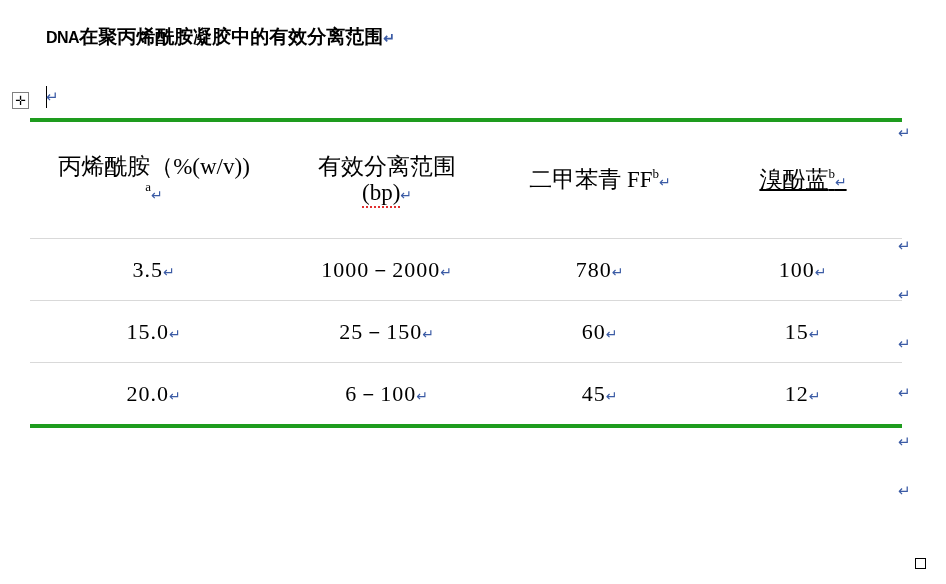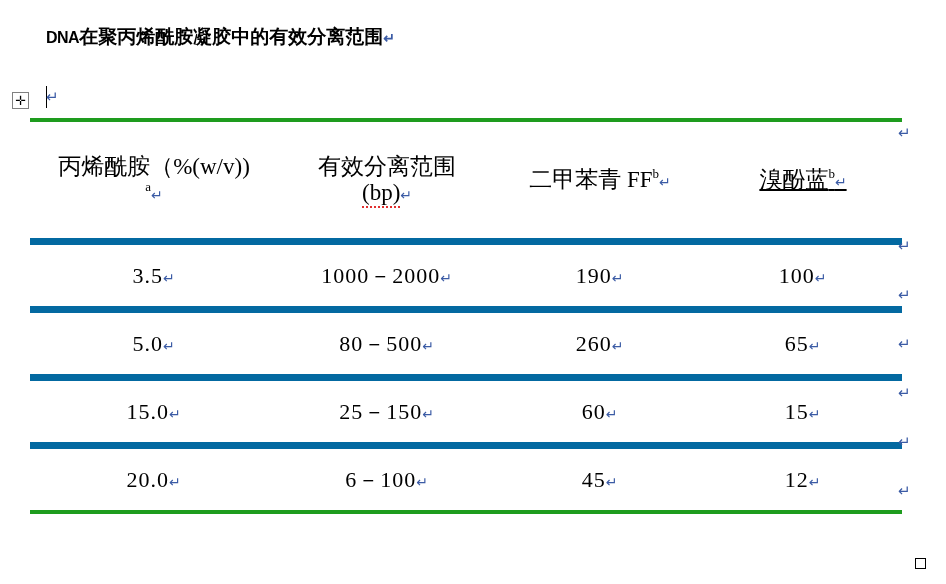--- a/index.html
+++ b/index.html
@@ -80,21 +80,21 @@
     width: 840px;
   }
   table.data-table {
     border-collapse: collapse;
     width: 840px;
     table-layout: fixed;
   }
   table.data-table td {
     border-left: none;
     border-right: none;
-    border-top: 7px solid #0369a1;
+    border-top: 1px solid #0369a1;
     border-bottom: 1px solid #d9d9d9;
     text-align: center;
     vertical-align: middle;
     font-size: 22px;
     font-family: "Liberation Serif", serif;
     padding: 6px 4px;
     color: #000000;
   }
   table.data-table tr.header-row td {
     border-top: 4px solid #1e9c1e;
@@ -182,30 +182,24 @@
           <span>二甲苯青 FF</span><span class="sup">b</span><span class="pilcrow">↵</span>
         </td>
         <td class="col4">
           <span>溴酚蓝</span><span class="sup">b</span><span class="pilcrow">↵</span>
         </td>
       </tr>
 
       <tr class="body-row">
         <td><span>3.5</span><span class="pilcrow">↵</span></td>
         <td><span>1000－2000</span><span class="pilcrow">↵</span></td>
-        <td><span>190</span><span class="pilcrow">↵</span></td>
+        <td><span>780</span><span class="pilcrow">↵</span></td>
         <td><span>100</span><span class="pilcrow">↵</span></td>
       </tr>
 
-      <tr class="body-row">
-        <td><span>5.0</span><span class="pilcrow">↵</span></td>
-        <td><span>80－500</span><span class="pilcrow">↵</span></td>
-        <td><span>260</span><span class="pilcrow">↵</span></td>
-        <td><span>65</span><span class="pilcrow">↵</span></td>
-      </tr>
 
 
 
       <tr class="body-row">
         <td><span>15.0</span><span class="pilcrow">↵</span></td>
         <td><span>25－150</span><span class="pilcrow">↵</span></td>
         <td><span>60</span><span class="pilcrow">↵</span></td>
         <td><span>15</span><span class="pilcrow">↵</span></td>
       </tr>
 

